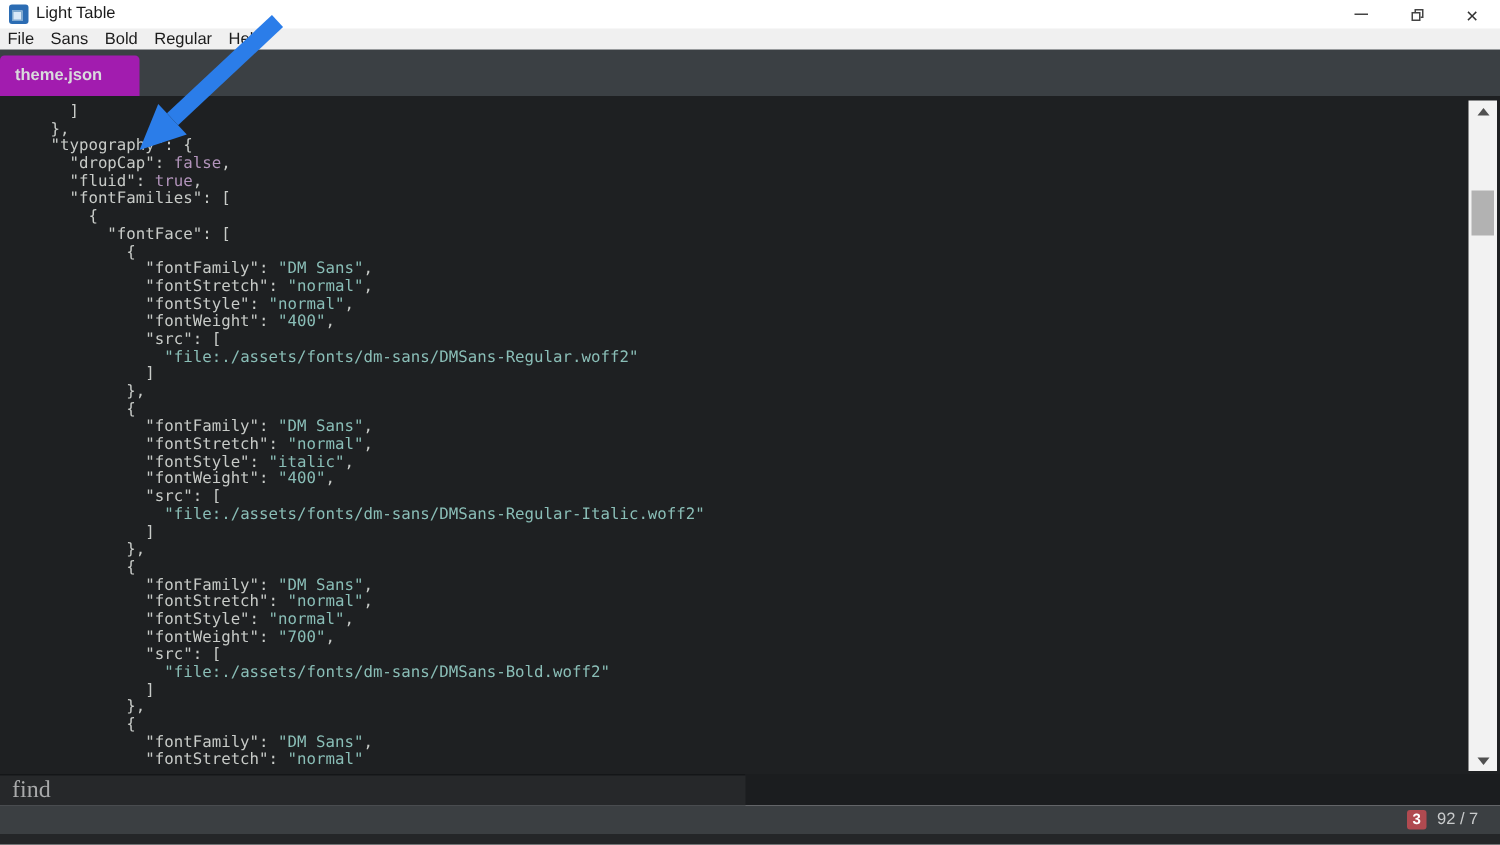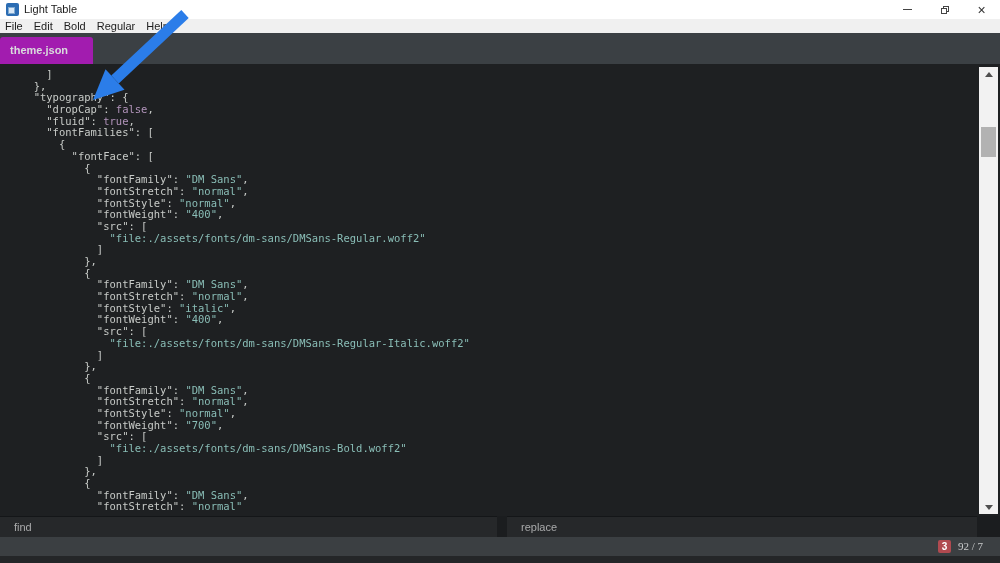--- a/index.html
+++ b/index.html
@@ -51,37 +51,37 @@
   .scroll-up { top: 0; }
   .scroll-down { bottom: 0; }
   .tri-up { width: 0; height: 0; border-left: 4px solid transparent; border-right: 4px solid transparent; border-bottom: 5px solid #505050; }
   .tri-down { width: 0; height: 0; border-left: 4px solid transparent; border-right: 4px solid transparent; border-top: 5px solid #505050; }
   .scroll-thumb { position: absolute; left: 2px; right: 2px; top: 60px; height: 30px; background: #b2b2b2; }
 
   
   .findbar { position: absolute; top: 516px; left: 0; right: 0; height: 21px; background: #1b1d1f; }
   .find-input, .replace-input {
     position: absolute; top: 0; height: 21px; background: #26282a; border: none; outline: none;
-    border-top: 1px solid #141618; color: #dddddd; font-size: 11px;
-    font-family: Liberation Sans, sans-serif; padding: 0 0 0 14px;
+    border-top: 1px solid #141618; color: #dddddd; font-size: 16px;
+    font-family: Liberation Serif, serif; padding: 0 0 0 8px;
   }
   .find-input::placeholder, .replace-input::placeholder { color: #a9aaab; opacity: 1; }
   .find-input { left: 0; width: 497px; }
   .replace-input { left: 507px; width: 470px; }
   .all-btn { position: absolute; left: 977px; top: 0; width: 23px; height: 21px;
              background: #4b4e50; border: none; color: #f2f2f2; font-size: 10px; font-weight: bold;
              font-family: "Liberation Sans", sans-serif; padding: 0; cursor: pointer; margin-left: 48px; }
 
   
   .statusbar { position: absolute; top: 537px; left: 0; right: 0; height: 19px; background: #3b3f42; }
   .error-badge { position: absolute; left: 938px; top: 3px; min-width: 13px; height: 13px;
                  background: #b04a50; color: #ffffff; font-size: 10px; font-weight: bold;
                  text-align: center; line-height: 13px; border-radius: 2px; padding: 0 1px; }
   .cursor-pos { position: absolute; left: 958px; top: 3px; font-size: 11px; color: #c9cbcc;
-                font-family: Liberation Serif, serif; }
+                font-family: Liberation Sans, sans-serif; }
   .bottom-strip { position: absolute; top: 556px; left: 0; right: 0; height: 7px; background: #242628; }
 
   
   .arrow-svg { position: absolute; left: 0; top: 0; width: 220px; height: 120px; z-index: 50; pointer-events: none; }
 </style>
 </head>
 <body>
 
 <div class="titlebar">
   <span class="app-icon">
@@ -99,21 +99,21 @@
         </span>
     </div>
     <div class="win-btn">
         <span class="close-glyph">×</span>
       </div>
   </div>
 </div>
 
 <div class="menubar">
   <span class="menu-item">File</span>
-  <span class="menu-item">Edit</span>
+  <span class="menu-item">Sans</span>
   <span class="menu-item">Bold</span>
   <span class="menu-item">Regular</span>
   <span class="menu-item">Help</span>
 </div>
 
 <div class="tabbar">
   <div class="tab">theme.json</div>
 </div>
 
 <div class="editor" style="background: rgb(30, 32, 34);">
@@ -124,21 +124,20 @@
       </div>
     <div class="scroll-thumb"></div>
     <div class="scroll-btn scroll-down">
         <span class="tri-down"></span>
       </div>
   </div>
 </div>
 
 <div class="findbar">
   <input class="find-input" type="text" placeholder="find" style="">
-  <input class="replace-input" type="text" placeholder="replace" style="">
   <button class="all-btn">all</button>
 </div>
 
 <div class="statusbar">
   <span class="error-badge">3</span>
   <span class="cursor-pos">92 / 7</span>
 </div>
 <div class="bottom-strip"></div>
 
 <svg class="arrow-svg" viewBox="0 0 220 120">

